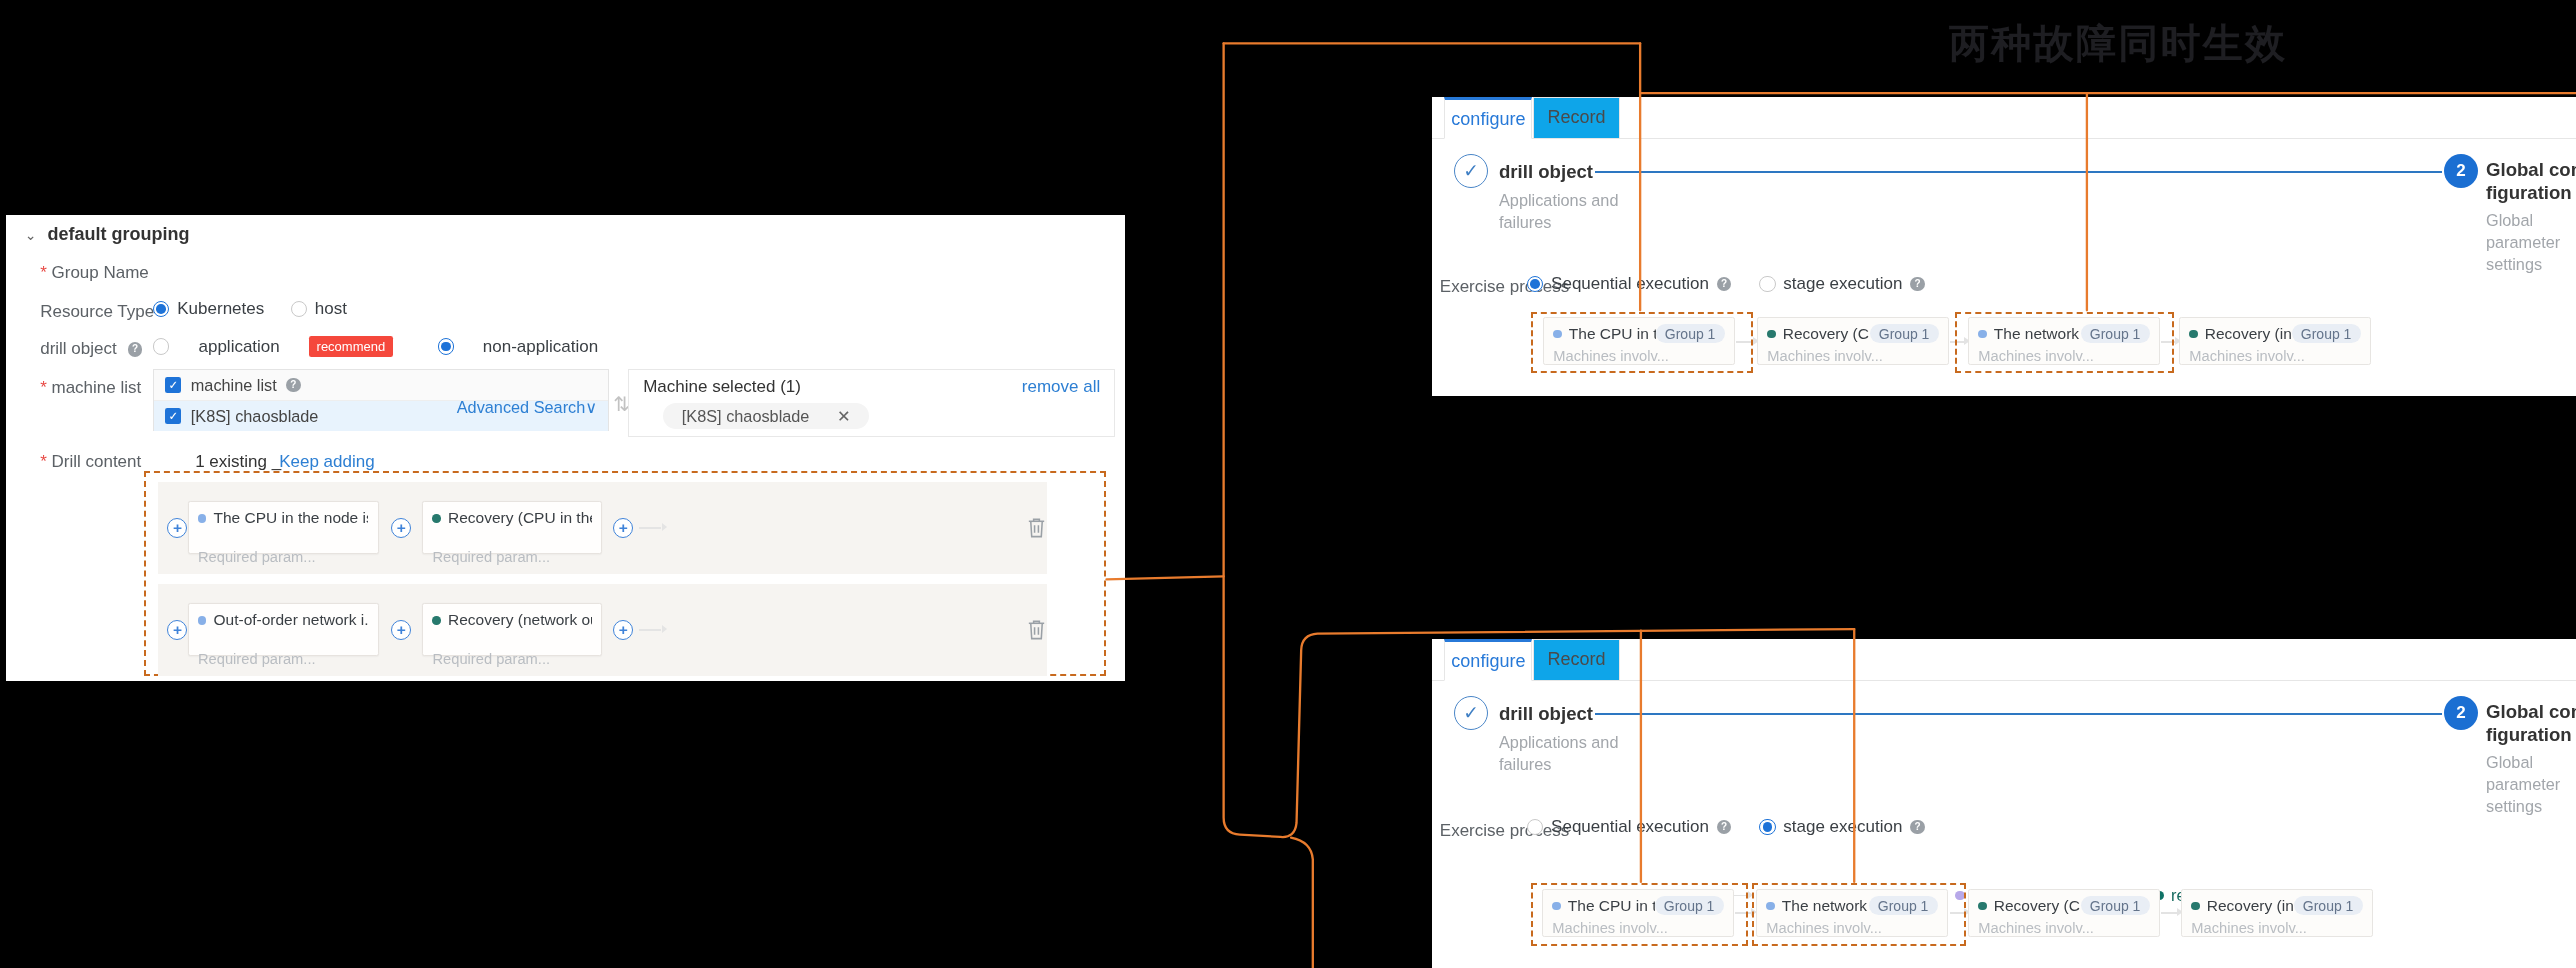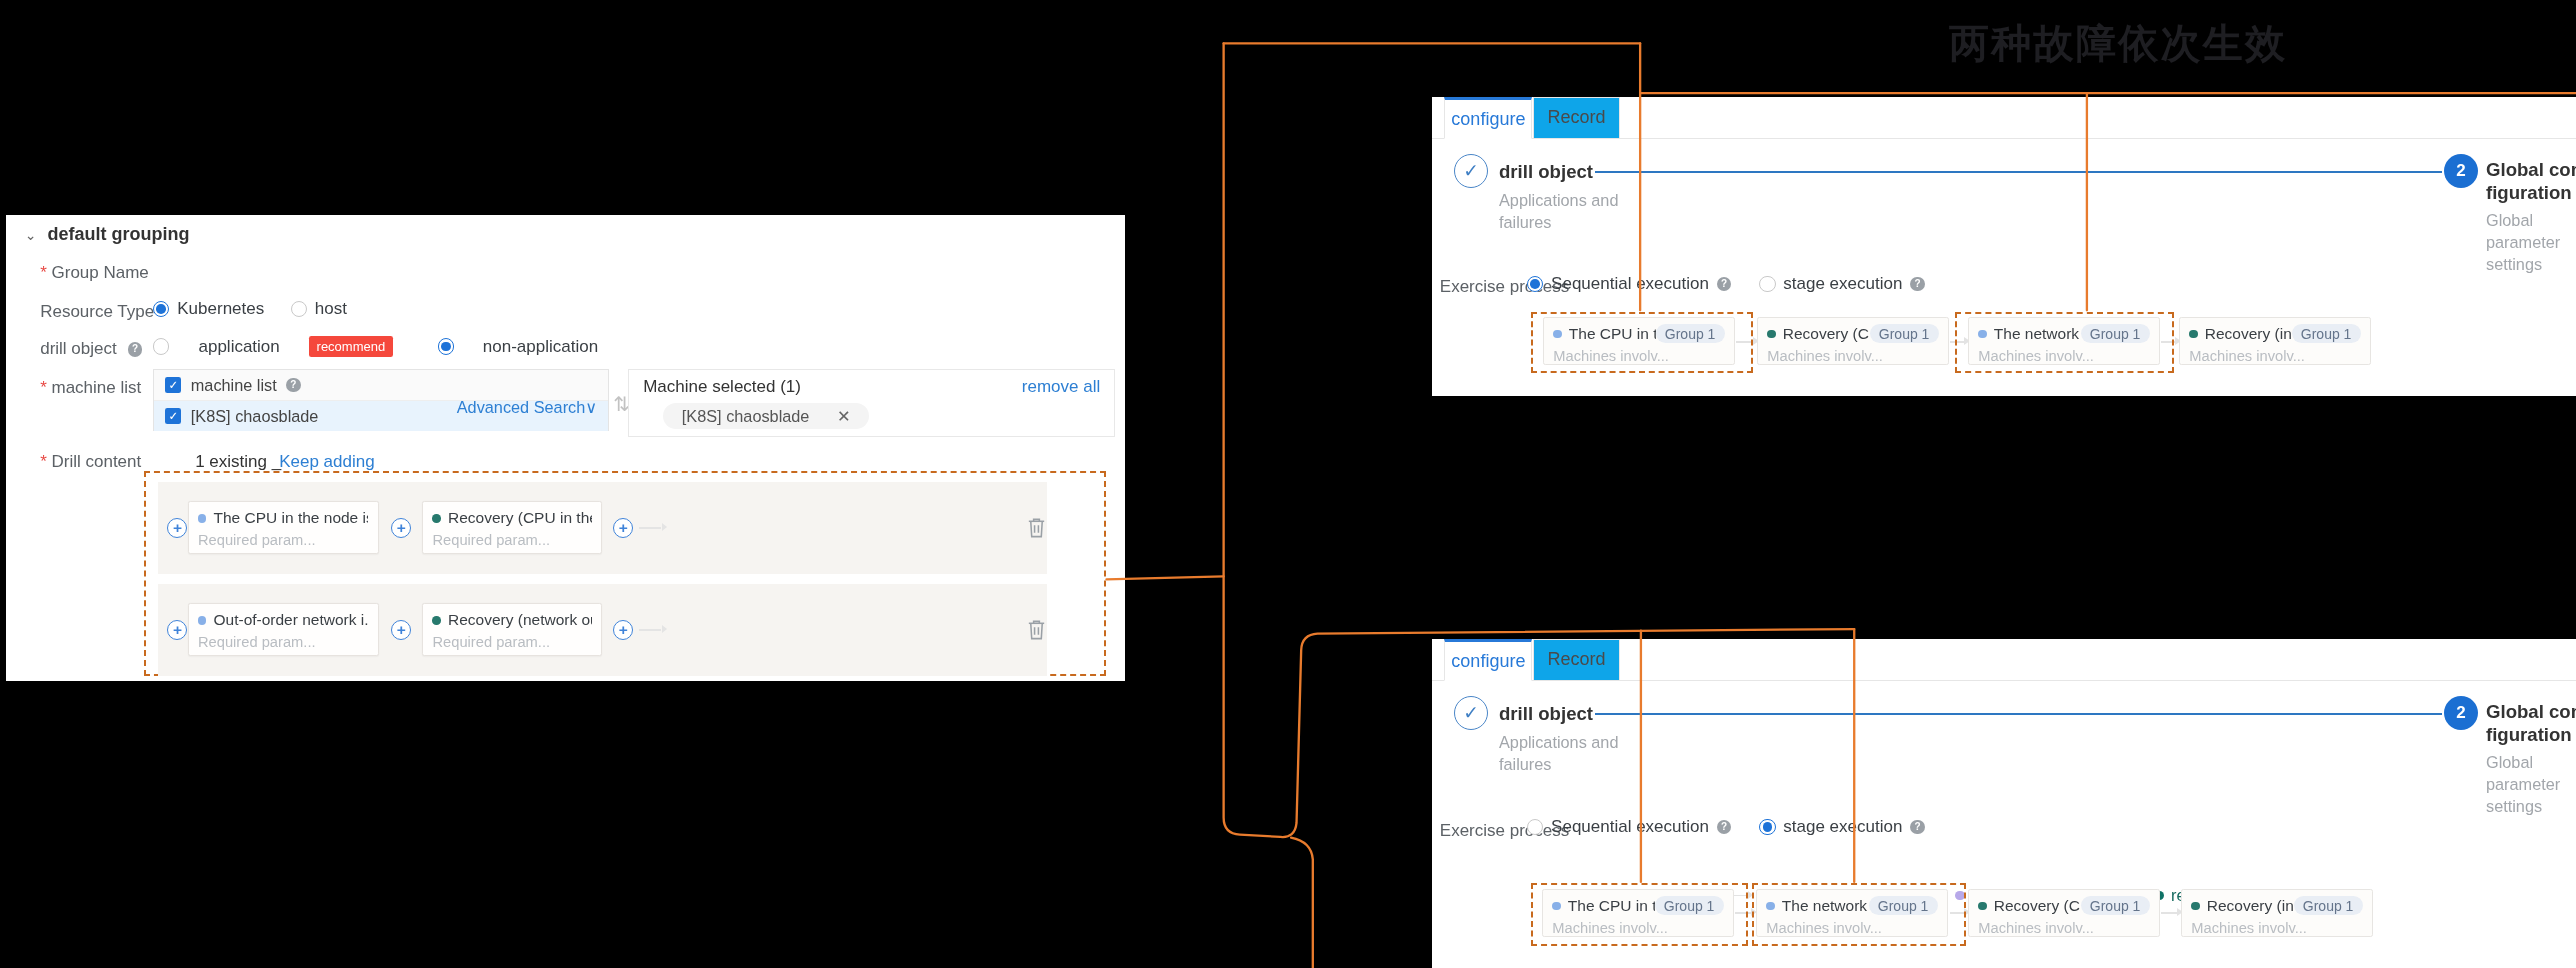--- a/index.html
+++ b/index.html
@@ -23,21 +23,21 @@
   
   .lrow{position:absolute;left:152px;width:889px;height:92px;background:#f6f4f1;}
   .plus{position:absolute;width:20px;height:20px;border-radius:50%;border:1.6px solid #3f83d9;color:#3f83d9;
         font-size:15.5px;line-height:18.6px;text-align:center;box-sizing:border-box;background:#fff;font-weight:bold;}
   .lcard{position:absolute;top:18.6px;height:53px;background:#fffefd;border:0.8px solid #e7e3df;border-radius:2.3px;
          box-sizing:border-box;padding:7.8px 9.3px;box-shadow:0 0.8px 1.6px rgba(0,0,0,.04);}
   .dot{width:8.5px;height:8.5px;border-radius:50%;display:inline-block;margin-right:7px;flex:none;}
   .dot.blue{background:#88b0e8;}
   .dot.teal{background:#27796d;}
   .cardline{display:flex;align-items:center;font-size:15.5px;color:#3a3f44;white-space:nowrap;overflow:hidden;}
-  .cardsub{font-size:14.7px;color:#b9bdc2;margin-top:5px;white-space:nowrap;overflow:hidden;}
+  .cardsub{font-size:14.7px;color:#b9bdc2;margin-top:22px;white-space:nowrap;overflow:hidden;}
   .dashed{position:absolute;border:2.3px dashed #c86a1e;box-sizing:border-box;}
   
   .tab{position:absolute;top:0;height:42px;line-height:39px;text-align:center;font-size:18px;box-sizing:border-box;z-index:2;}
   .tab.active{background:#fff;color:#2779d8;border:0.8px solid #e6e6e6;border-top:3.1px solid #2779d8;border-bottom:0.8px solid #fff;}
   .tab.inactive{background:#0ea5e9;color:#4a4a4a;border:0.8px solid #e6e6e6;}
   .tabline{position:absolute;top:41px;left:0;right:0;height:0.8px;background:#e6e6e6;z-index:1;}
   .stepcircle{position:absolute;width:34px;height:34px;border-radius:50%;box-sizing:border-box;text-align:center;}
   .stepcircle.done{border:1.6px solid #4a86c8;color:#3f7fc4;font-size:18.6px;line-height:31px;background:#fff;}
   .stepcircle.num{background:#1b6fd2;color:#fff;font-size:17px;line-height:34px;font-weight:bold;}
   .steptitle{font-size:18.6px;font-weight:bold;color:#333;}
@@ -64,21 +64,21 @@
   .pill{position:absolute;height:26px;line-height:26px;border-radius:13px;background:#f4f4f4;color:#555;
         font-size:16.3px;padding:0 18.6px;}
   svg.overlay{position:absolute;left:0;top:0;z-index:6;pointer-events:none;}
   .chev{color:#666;font-size:14px;margin-right:11px;}
 </style>
 </head>
 <body>
 
 <div class="canvas">
 
-  <div class="bigtitle" style="left:1949px;top:15.5px;">两种故障依次生效</div>
+  <div class="bigtitle" style="left:1949px;top:15.5px;">两种故障同时生效</div>
 
   <div class="panel" style="left:6.2px;top:215px;width:1119px;height:466px;">
 
     <div class="abs" style="left:18.6px;top:9.3px;display:flex;align-items:center;">
       <span class="chev">⌄</span>
       <span style="font-size:18px;font-weight:bold;color:#333;">default grouping</span>
     </div>
 
     <div class="abs lbl" style="left:34px;top:48px;">
       <span class="req">*</span><span>Group Name</span>

